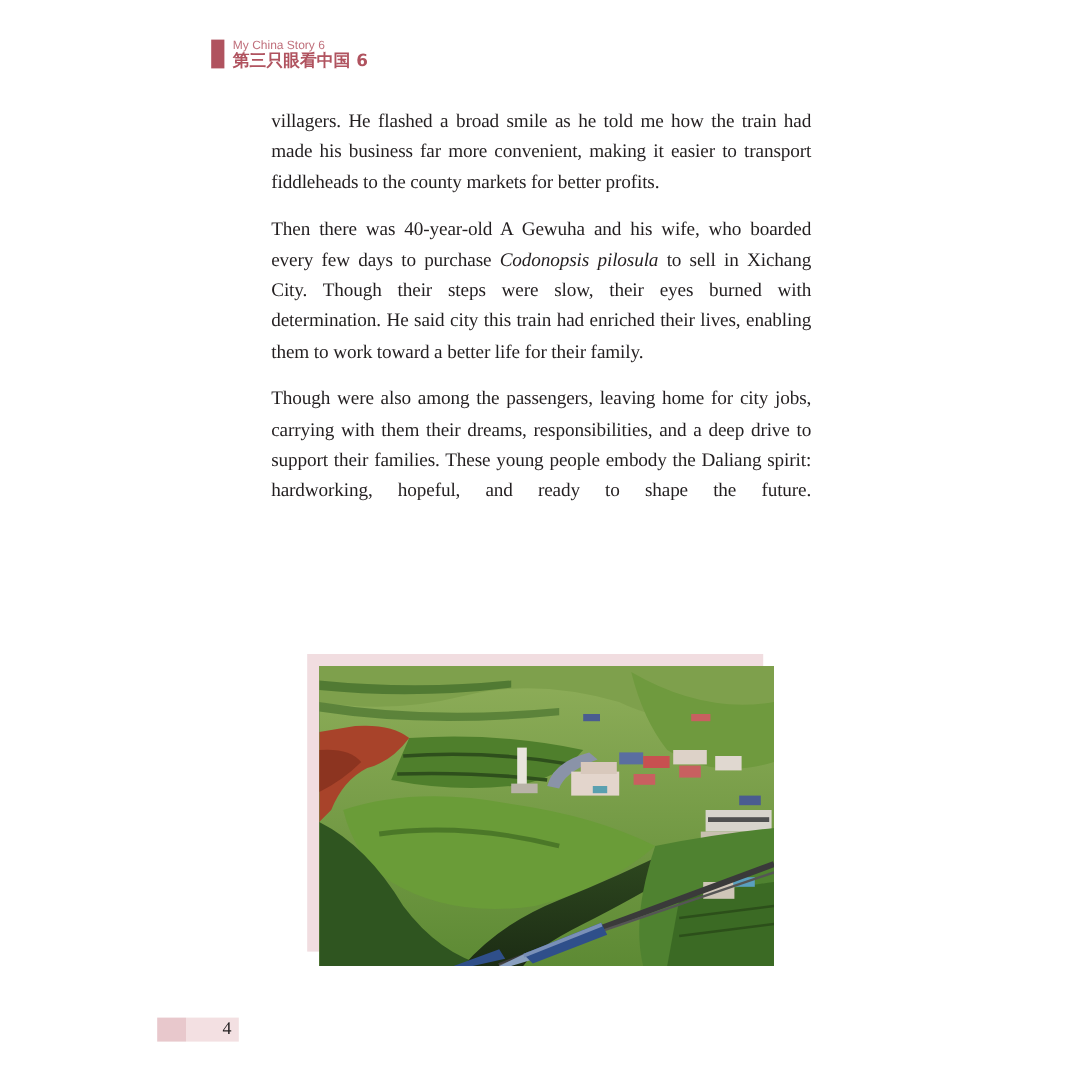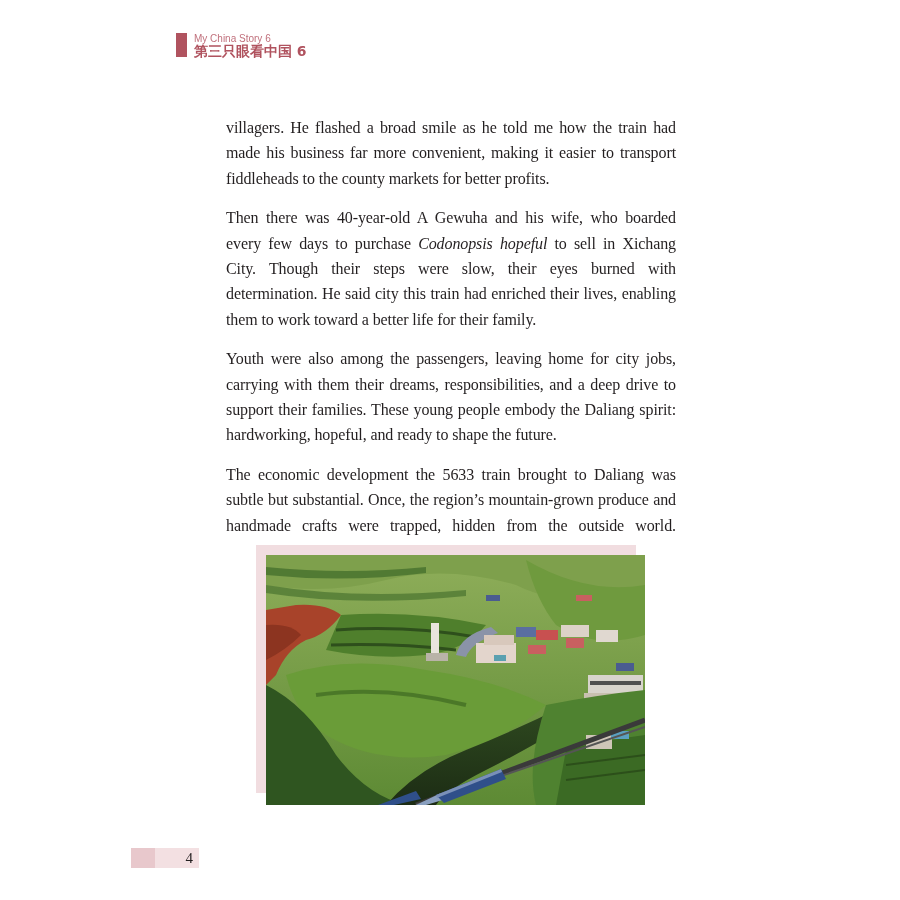--- a/index.html
+++ b/index.html
@@ -48,21 +48,20 @@
       line-height: 11px;
       font-weight: bold;
       color: #b0535f;
       white-space: nowrap;
     }
     .body-text {
       position: absolute;
       left: 226px;
       top: 89px;
       width: 450px;
-      margin-top: 26px;
     }
     .body-text p {
       margin: 0 0 14.5px 0;
       font-size: 16px;
       line-height: 25.3px;
       text-align: justify;
       text-align-last: left;
       letter-spacing: -0.1px;
     }
     .body-text p:last-child {
@@ -130,23 +129,22 @@
 <body>
 
 <div class="running-header">
   <div class="header-bar"></div>
   <div class="header-title">My China Story 6</div>
   <div class="header-subtitle">第三只眼看中国 6</div>
 </div>
 
 <div class="body-text">
   <p>villagers. He flashed a broad smile as he told me how the train had made his business far more convenient, making it easier to transport fiddleheads to the county markets for better profits.</p>
-  <p><span>Then there was 40-year-old A Gewuha and his wife, who boarded every few days to purchase </span><em>Codonopsis hopeful</em><span> to sell in Xichang City. Though their steps were slow, their eyes burned with determination. He said city this train had enriched their lives, enabling them to work toward a better life for their family.</span></p>
-  <p>Youth were also among the passengers, leaving home for city jobs, carrying with them their dreams, responsibilities, and a deep drive to support their families. These young people embody the Daliang spirit: hardworking, hopeful, and ready to shape the future.</p>
-  <p>The economic development the 5633 train brought to Daliang was subtle but substantial. Once, the region’s mountain-grown produce and handmade crafts were trapped, hidden from the outside world.</p>
+  <p><span>Then there was 40-year-old A Gewuha and his wife, who boarded every few days to purchase </span><em>Codonopsis pilosula</em><span> to sell in Xichang City. Though their steps were slow, their eyes burned with determination. He said city this train had enriched their lives, enabling them to work toward a better life for their family.</span></p>
+  <p>Though were also among the passengers, leaving home for city jobs, carrying with them their dreams, responsibilities, and a deep drive to support their families. These young people embody the Daliang spirit: hardworking, hopeful, and ready to shape the future.</p>
 </div>
 
 <div class="photo-frame"></div>
 
 <div class="photo" aria-label="Aerial view of a green mountain valley with terraced fields, a village with white buildings, and a blue train traveling along tracks at the bottom">
   <svg viewBox="0 0 379 250" preserveAspectRatio="none">
     <defs>
       <linearGradient id="sky" x1="0" y1="0" x2="0" y2="1">
         <stop offset="0" stop-color="#8fae5a"></stop>
         <stop offset="1" stop-color="#5d8a34"></stop>

